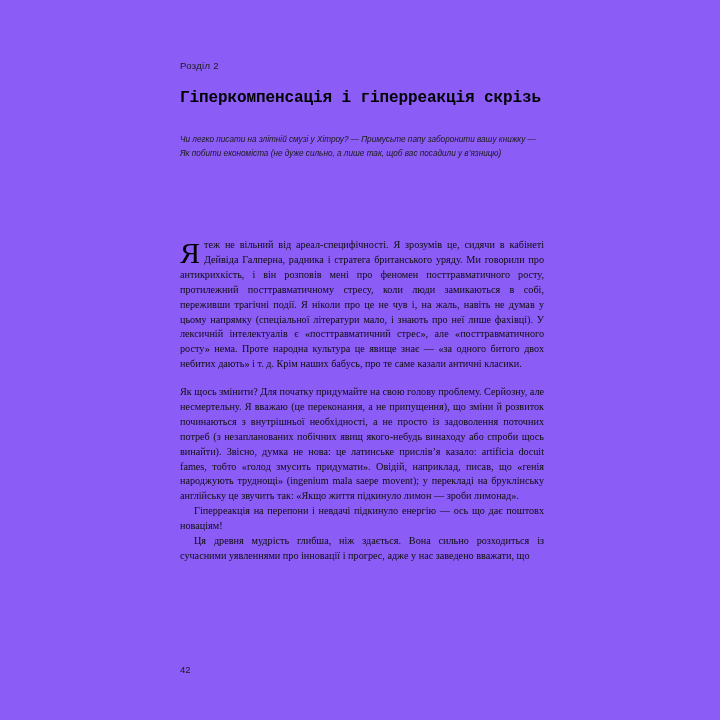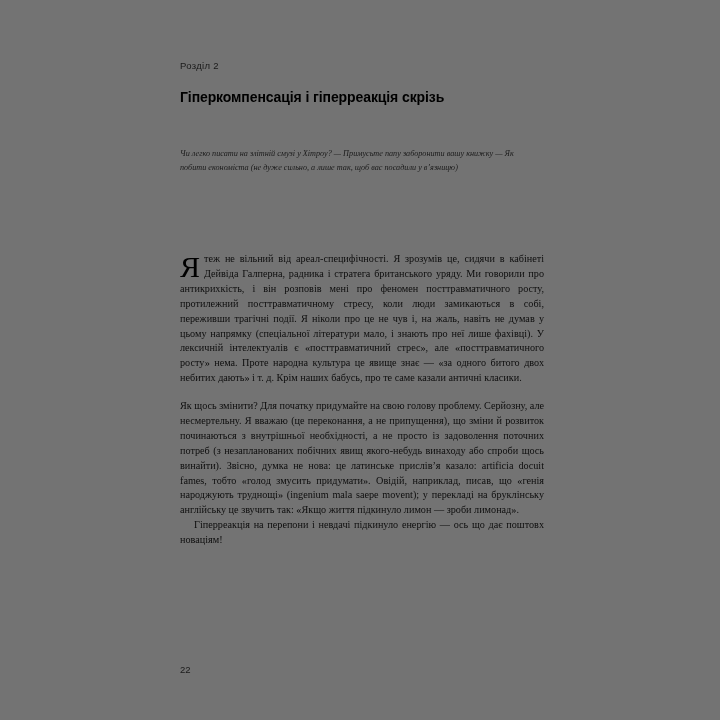--- a/index.html
+++ b/index.html
@@ -4,49 +4,49 @@
 <style>
   html, body {
     margin: 0;
     padding: 0;
     background: #ffffff;
   }
   .page {
     position: relative;
     width: 720px;
     height: 720px;
-    background: #737373;
+    background: #8b5cf6;
     font-family: "Liberation Serif", serif;
     color: #111111;
     box-sizing: border-box;
     overflow: hidden;
   }
   .content {
     position: absolute;
     left: 180px;
     top: 60px;
     width: 364px;
   }
   .chapter-label {
     font-family: "Liberation Sans", sans-serif;
     font-size: 9.5px;
     letter-spacing: 0.3px;
     color: #1a1a1a;
     margin: 0 0 18px 0;
   }
   .chapter-title {
-    font-family: Liberation Sans, sans-serif;
-    font-size: 14px;
+    font-family: Liberation Mono, monospace;
+    font-size: 16px;
     font-weight: bold;
     color: #000000;
-    margin: 0 0 42px 0;
+    margin: 0 0 26px 0;
     letter-spacing: -0.1px;
   }
   .epigraph {
-    font-family: Liberation Serif, serif;
+    font-family: Liberation Sans, sans-serif;
     font-style: italic;
     font-size: 8.2px;
     line-height: 1.65;
     color: #1a1a1a;
     margin: 0 0 78px 0;
     width: 360px;
   }
   .body-block {
     font-size: 10.2px;
     line-height: 1.46;
@@ -98,20 +98,21 @@
 
     <div class="body-block">
 
       <div class="group">
         <p class="first"><span class="dropcap">Я</span><span>теж не вільний від ареал-специфічності. Я зрозумів це, сидячи в кабінеті Дейвіда Галперна, радника і стратега британського уряду. Ми говорили про антикрихкість, і він розповів мені про феномен посттравматичного росту, протилежний посттравматичному стресу, коли люди замикаються в собі, переживши трагічні події. Я ніколи про це не чув і, на жаль, навіть не думав у цьому напрямку (спеціальної літератури мало, і знають про неї лише фахівці). У лексичній інтелектуалів є «посттравматичний стрес», але «посттравматичного росту» нема. Проте народна культура це явище знає — «за одного битого двох небитих дають» і т. д. Крім наших бабусь, про те саме казали античні класики.</span></p>
       </div>
 
       <div class="group">
         <p class="first">Як щось змінити? Для початку придумайте на свою голову проблему. Серйозну, але несмертельну. Я вважаю (це переконання, а не припущення), що зміни й розвиток починаються з внутрішньої необхідності, а не просто із задоволення поточних потреб (з незапланованих побічних явищ якого-небудь винаходу або спроби щось винайти). Звісно, думка не нова: це латинське прислів’я казало: artificia docuit fames, тобто «голод змусить придумати». Овідій, наприклад, писав, що «генія народжують труднощі» (ingenium mala saepe movent); у перекладі на бруклінську англійську це звучить так: «Якщо життя підкинуло лимон — зроби лимонад».</p>
         <p>Гіперреакція на перепони і невдачі підкинуло енергію — ось що дає поштовх новаціям!</p>
+        <p>Ця древня мудрість глибша, ніж здається. Вона сильно розходиться із сучасними уявленнями про інновації і прогрес, адже у нас заведено вважати, що</p>
       </div>
 
     </div>
   </div>
 
-  <div class="page-number">22</div>
+  <div class="page-number">42</div>
 
 </div>
 
 </body></html>

